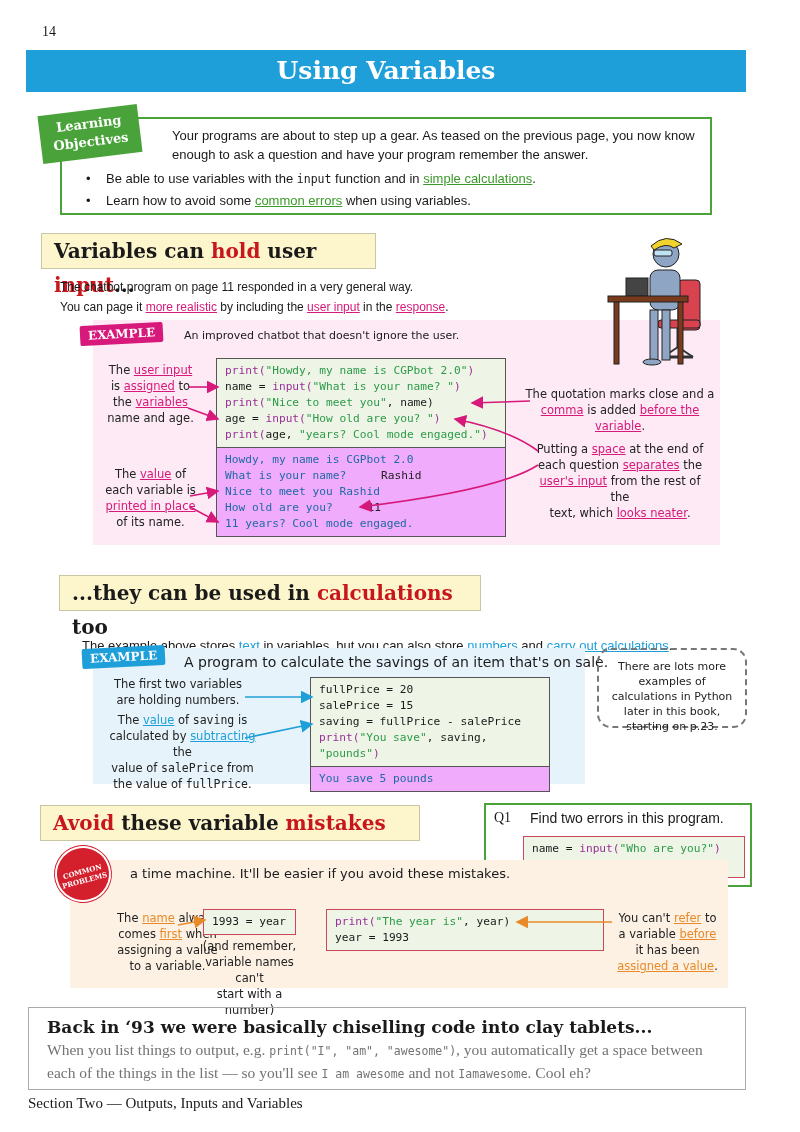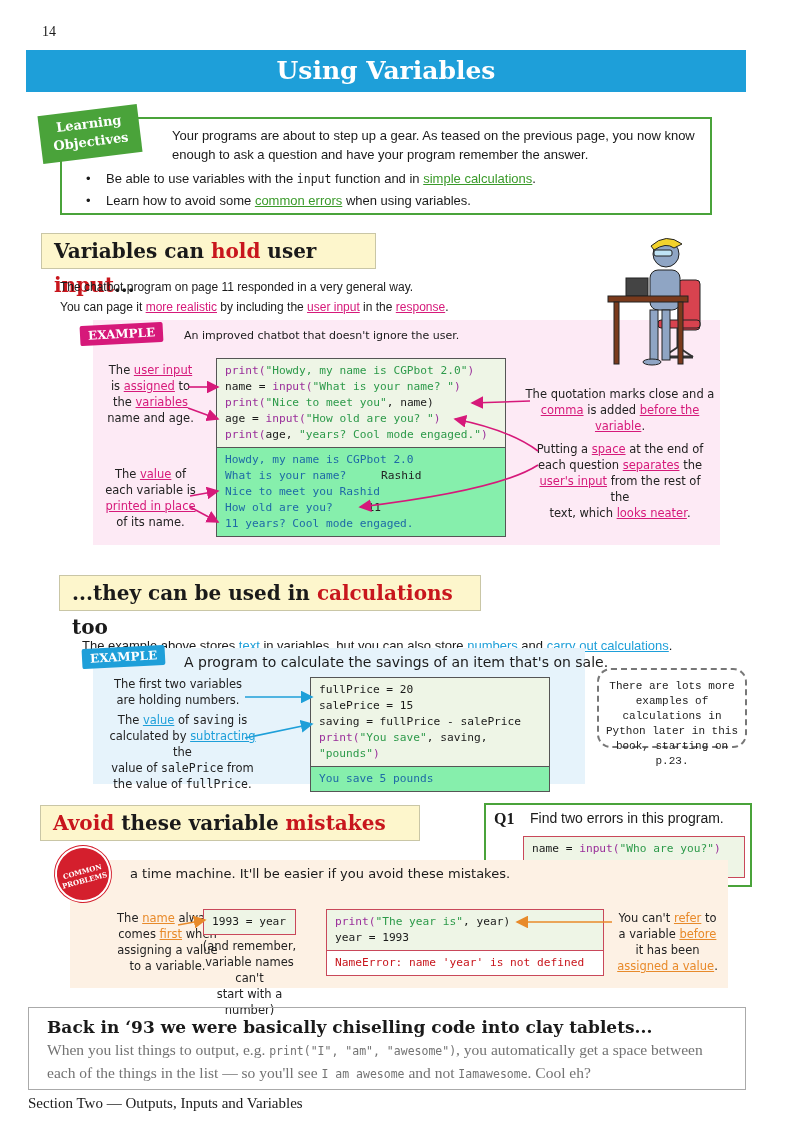--- a/index.html
+++ b/index.html
@@ -30,21 +30,21 @@
   .pink-u { color: #d6197a; text-decoration: underline; }
 
   #pink-bg { left: 93px; top: 320px; width: 627px; height: 225px; background: #fdeaf5; }
   .example-tag { background: #d6197a; color: #fff; font-family: "DejaVu Serif", serif; font-weight: bold;
     font-size: 12px; padding: 3px 8px; transform: rotate(-3deg); border-radius: 2px; }
   #ex1-tag { left: 80px; top: 324px; }
   #ex1-caption { left: 184px; top: 329px; font-size: 11px; }
 
   .code-box { border: 1.5px solid #555; font-family: "DejaVu Sans Mono", monospace; font-size: 11.2px; line-height: 16px; }
   .code-in { background: #eef5e6; padding: 4px 8px; }
-  .code-out { background: #86efac; padding: 4px 8px; border-top: 1.5px solid #555; color: #1e6aa6; }
+  .code-out { background: #f0abfc; padding: 4px 8px; border-top: 1.5px solid #555; color: #1e6aa6; }
   .kw { color: #9a2f9a; }
   .str { color: #2d9a4a; }
   .dk { color: #222; margin-left: 28px; }
 
   #code1 { left: 216px; top: 358px; width: 290px; }
   .note { font-size: 11.5px; line-height: 16px; text-align: center; color: #222; }
 
   #note1a { left: 98px; top: 362px; width: 105px; }
   #note1b { left: 98px; top: 466px; width: 105px; }
   #note1c { left: 520px; top: 386px; width: 200px; }
@@ -56,26 +56,26 @@
   #s2-intro { left: 82px; top: 616px; font-size: 13px; font-family: "Liberation Sans", sans-serif; margin-top: 22px; }
   .blue-u { color: #1e9fd9; text-decoration: underline; }
 
   #blue-bg { left: 93px; top: 648px; width: 492px; height: 136px; background: #e6f3fb; }
   #ex2-tag { left: 82px; top: 647px; background: #1e9fd9; }
   #ex2-caption { left: 184px; top: 654px; font-size: 14px; }
   #code2 { left: 310px; top: 677px; width: 240px; }
   #note2a { left: 108px; top: 676px; width: 140px; }
   #note2b { left: 100px; top: 712px; width: 165px; }
 
-  #tip-box { left: 597px; top: 668px; width: 150px; height: 80px; border: 2px dashed #777; border-radius: 14px;
-    font-size: 11px; line-height: 15px; text-align: center; padding: 9px 6px; color: #222; font-family: Liberation Mono, monospace; }
+  #tip-box { left: 597px; top: 648px; width: 150px; height: 80px; border: 2px dashed #777; border-radius: 14px;
+    font-size: 11px; line-height: 15px; text-align: center; padding: 9px 6px; color: #222; }
 
   #s3-head { left: 40px; top: 805px; width: 380px; height: 36px; }
   #q1-box { left: 484px; top: 803px; width: 268px; height: 84px; border: 2px solid #4aa33a; }
-  #q1-label { left: 494px; top: 810px; font-family: "Liberation Serif", serif; font-size: 16px; font-weight: bold; text-align: center; }
+  #q1-label { left: 494px; top: 810px; font-family: "Liberation Serif", serif; font-size: 14px; font-weight: normal; text-align: center; }
   #q1-text { left: 530px; top: 810px; font-family: "Liberation Sans", sans-serif; font-size: 14px; }
   #code-q1 { left: 523px; top: 836px; width: 222px; border: 1.5px solid #c9485a; background: #eef5e6; padding: 4px 8px; }
 
   #peach-bg { left: 70px; top: 860px; width: 658px; height: 128px; background: #fdf1e4; }
   #common-badge { left: 55px; top: 846px; width: 56px; height: 56px; border-radius: 50%; background: #d41f2d;
     border: 2px solid #fff; box-shadow: 0 0 0 1px #d41f2d; color: #fff; font-family: "DejaVu Serif", serif;
     font-size: 7px; font-weight: bold; text-align: center; line-height: 9px; padding-top: 19px; transform: rotate(-15deg); }
   #s3-intro { left: 130px; top: 864px; font-size: 13px; line-height: 19px; }
 
   #note3a { left: 70px; top: 910px; width: 115px; margin-left: 40px; }
@@ -251,21 +251,20 @@
   <div>(and remember,</div>
   <div>variable names can't</div>
   <div>start with a number)</div>
 </div>
 
 <div class="abs mono" id="code3b" style="font-size:11.2px;line-height:16px">
   <div class="code-in">
     <div><span class="kw">print(</span><span class="str">"The year is"</span><span>, year)</span></div>
     <div>year = 1993</div>
   </div>
-  <div class="code-err">NameError: name 'year' is not defined</div>
 </div>
 
 <div class="abs note" id="note3c">
   <div><span>You can't </span><span class="orange-u">refer</span><span> to</span></div>
   <div><span>a variable </span><span class="orange-u">before</span></div>
   <div>it has been</div>
   <div><span class="orange-u">assigned a value</span><span>.</span></div>
 </div>
 
 <svg class="arrows">

